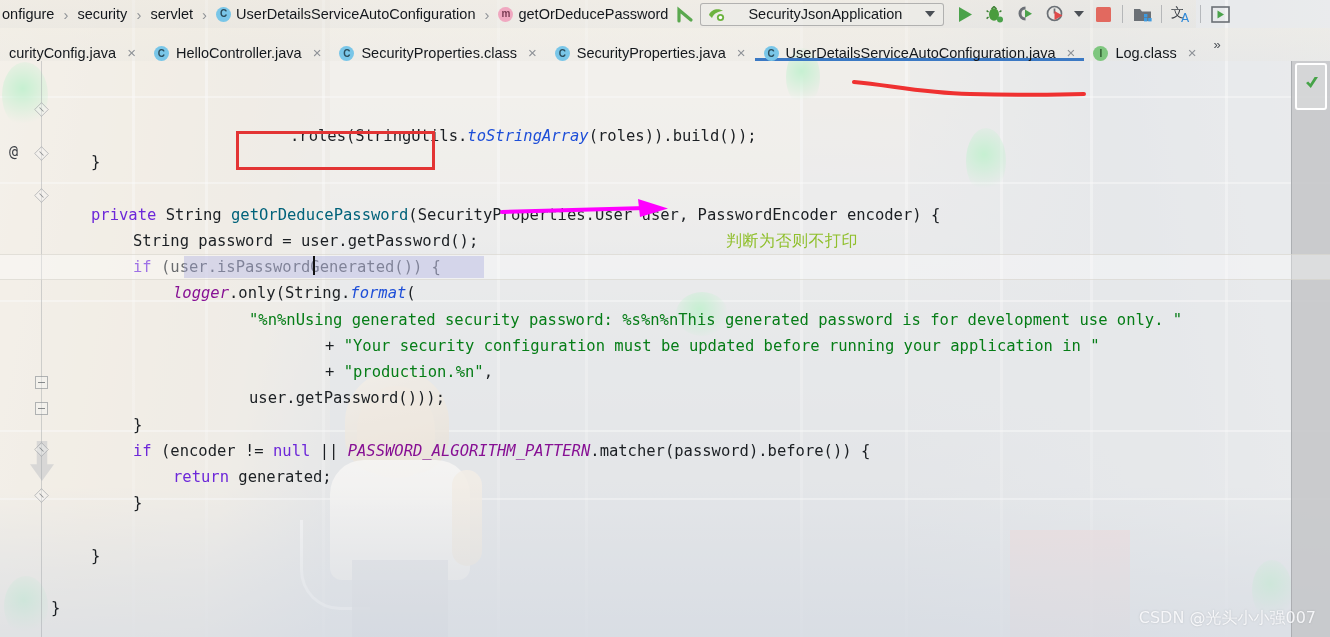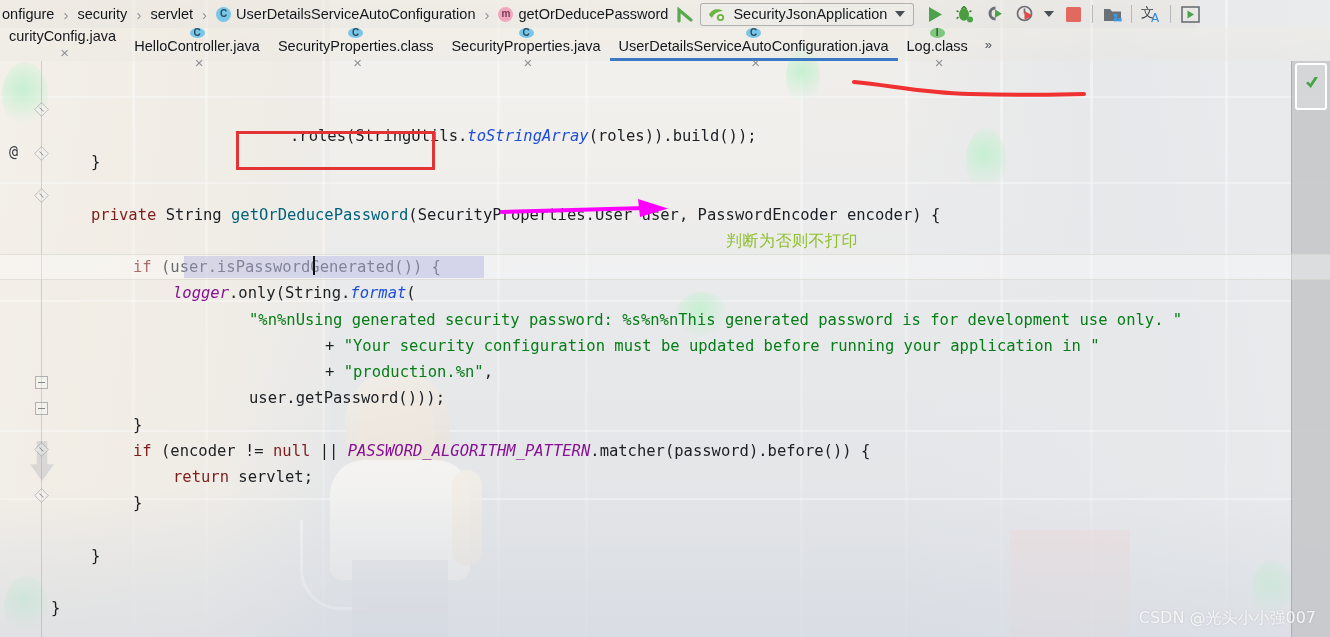--- a/index.html
+++ b/index.html
@@ -119,40 +119,40 @@
   .ic-method { background:#f0a8c0; color:#7a3b53; }
   .ic-iface { background:#7fc77f; color:#2e5b2e; }
 
   .tb-spacer { flex:1 1 auto; }
 
   .tb-right { display:flex; align-items:center; height:28px; gap:0; padding-right:0px; }
   .tb-icon {
     width:30px; height:28px; display:flex; align-items:center; justify-content:center;
   }
   .runcfg {
-    display:flex; align-items:center; gap:8px;
+    display:flex; align-items:center; gap:23px;
     height:23px; padding:0 8px 0 7px; margin-right:6px;
     border:1px solid rgba(130,130,130,.55);
     border-radius:3px;
     background:rgba(236,236,234,.55);
     font-size:14.5px; color:#14181d; white-space:nowrap;
   }
   .caret { width:0;height:0;border-left:5px solid transparent;border-right:5px solid transparent;border-top:6px solid #4a4f55; }
   .tb-div { width:1px; height:18px; background:rgba(120,125,130,.45); margin:0 4px; }
 
   
   .tabsbar {
     position:absolute; left:0; top:28px; width:1330px; height:33px;
     display:flex; align-items:stretch; z-index:5;
     background:linear-gradient(180deg, rgba(240,236,226,.45), rgba(232,230,224,.35));
   }
   .tab {
-    display:flex; align-items:center; 
+    display:flex; align-items:flex-end; gap:7px;
     padding:0 9px 0 9px; font-size:14.5px; color:#14181d;
-    white-space:nowrap; position:relative;flex-direction:column;
+    white-space:nowrap; position:relative;
   }
   .tab.active { box-shadow: inset 0 -3px 0 0 #3b79c4; }
   .tab-close { font-size:15px; color:#7c8188; margin-left:4px; opacity:.85; }
   .tabs-arrow { display:flex;align-items:center;padding:0 8px;color:#4a4f55;font-size:13px; }
 
   
   .editor { position:absolute; left:0; top:61px; width:1330px; height:576px; z-index:4; }
 
   .gutter {
     position:absolute; left:0; top:0; width:48px; height:576px;
@@ -181,21 +181,21 @@
   
   .code {
     position:absolute; left:0; top:0; width:1282px; height:576px;
     font-family:"DejaVu Sans Mono", monospace;
     font-size:15.5px;
     line-height:26px;
     white-space:pre;
     color:#1b1f23;
   }
   .ln { position:absolute; left:0; width:1282px; }
-  .kw   { color:#7f1d1d; }
+  .kw   { color:#6d28d9; }
   .str  { color:#067d17; }
   .fld  { color:#871094; font-style:italic; }
   .mth  { color:#00627a; }
   .stat { color:#1d4ed8; font-style:italic; }
   .plain{ color:#1b1f23; }
 
   .curline {
     position:absolute; left:0; top:193px; width:1330px; height:26px;
     background:rgba(255,255,255,.34);
     border-top:1px solid rgba(210,206,196,.55);
@@ -449,39 +449,39 @@
     </div>
 
     <div class="code">
 
       <div class="ln" style="top:62px;"><span style="padding-left:290px"></span><span class="plain">.roles(StringUtils.</span><span class="stat">toStringArray</span><span class="plain">(roles)).build());</span></div>
 
       <div class="ln" style="top:88px;"><span style="padding-left:91px"></span><span class="plain">}</span></div>
 
       <div class="ln" style="top:141px;"><span style="padding-left:91px"></span><span class="kw">private </span><span class="plain">String </span><span class="mth">getOrDeducePassword</span><span class="plain">(SecurityProperties.User user, PasswordEncoder encoder) {</span></div>
 
-      <div class="ln" style="top:167px;"><span style="padding-left:133px"></span></div>
+      <div class="ln" style="top:167px;"><span style="padding-left:133px"></span><span class="plain">String password = user.getPassword();</span></div>
 
       <div class="ln" style="top:193px;"><span style="padding-left:133px"></span><span class="kw">if </span><span class="plain">(user.isPasswordGenerated()) {</span></div>
 
       <div class="ln" style="top:219px;"><span style="padding-left:173px"></span><span class="fld">logger</span><span class="plain">.only(String.</span><span class="stat">format</span><span class="plain">(</span></div>
 
       <div class="ln" style="top:246px;"><span style="padding-left:249px"></span><span class="str">"%n%nUsing generated security password: %s%n%nThis generated password is for development use only. "</span></div>
 
       <div class="ln" style="top:272px;"><span style="padding-left:325px"></span><span class="plain">+ </span><span class="str">"Your security configuration must be updated before running your application in "</span></div>
 
       <div class="ln" style="top:298px;"><span style="padding-left:325px"></span><span class="plain">+ </span><span class="str">"production.%n"</span><span class="plain">,</span></div>
 
       <div class="ln" style="top:324px;"><span style="padding-left:249px"></span><span class="plain">user.getPassword()));</span></div>
 
       <div class="ln" style="top:351px;"><span style="padding-left:133px"></span><span class="plain">}</span></div>
 
       <div class="ln" style="top:377px;"><span style="padding-left:133px"></span><span class="kw">if </span><span class="plain">(encoder != </span><span class="kw">null </span><span class="plain">|| </span><span class="fld">PASSWORD_ALGORITHM_PATTERN</span><span class="plain">.matcher(password).before()) {</span></div>
 
-      <div class="ln" style="top:403px;"><span style="padding-left:173px"></span><span class="kw">return </span><span class="plain">servlet;</span></div>
+      <div class="ln" style="top:403px;"><span style="padding-left:173px"></span><span class="kw">return </span><span class="plain">generated;</span></div>
 
       <div class="ln" style="top:429px;"><span style="padding-left:133px"></span><span class="plain">}</span></div>
 
 
       <div class="ln" style="top:482px;"><span style="padding-left:91px"></span><span class="plain">}</span></div>
 
       <div class="ln" style="top:534px;"><span style="padding-left:51px"></span><span class="plain">}</span></div>
     </div>
 
     <div class="caretbar" style="left:313px; top:195px;"></div>

